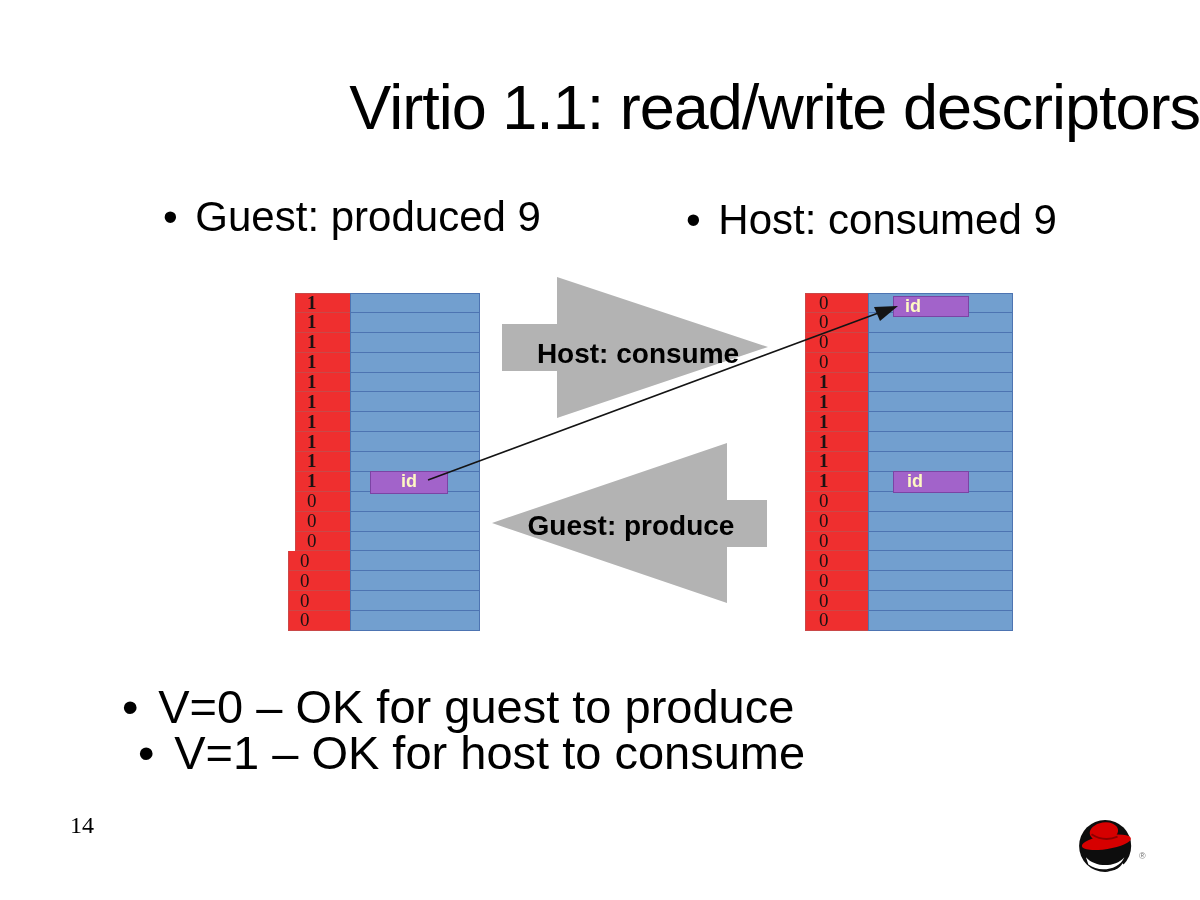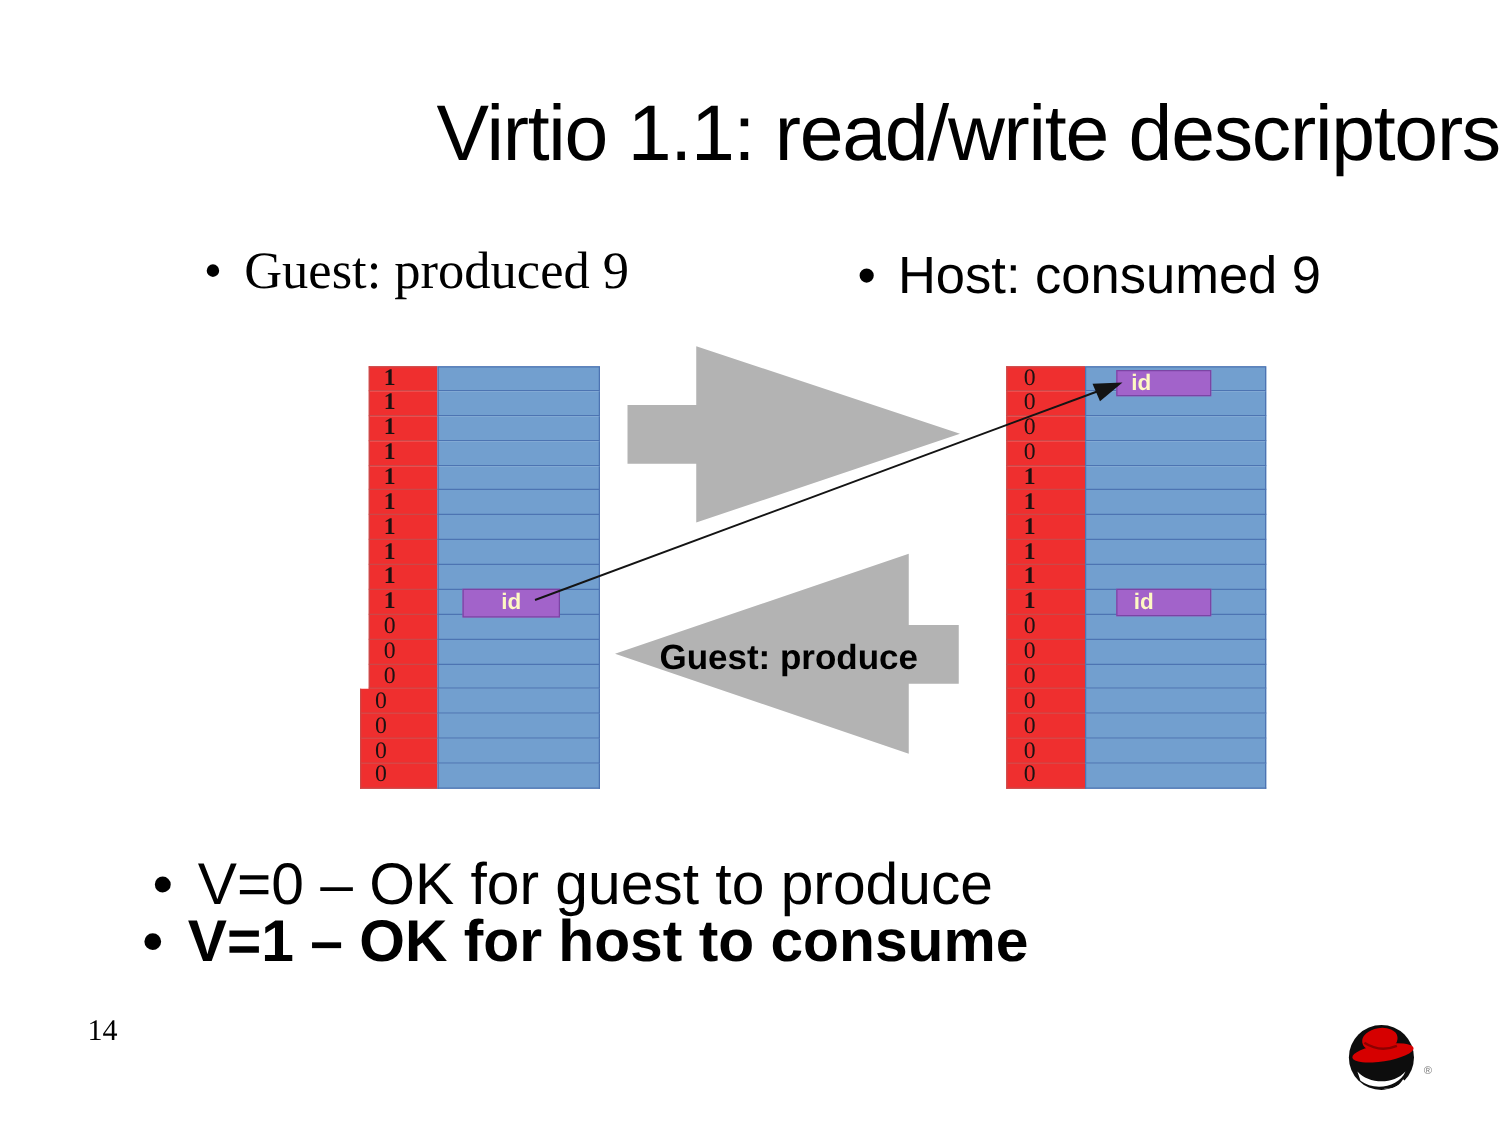--- a/index.html
+++ b/index.html
@@ -7,25 +7,25 @@
     position:relative; width:1200px; height:900px; background:#ffffff;
     font-family:"Liberation Sans", sans-serif; color:#000; overflow:hidden;
     margin:0 auto;
   }
   .title {
     position:absolute; left:0; right:0; top:74px; text-align:right;
     font-size:63px; line-height:1.05; letter-spacing:-1px;
   }
   .bullet { position:absolute; white-space:nowrap; }
   .bullet::before { content:"•"; margin-right:0.42em; }
-  .tb1 { left:163px; top:193px; font-size:42px;font-family:Liberation Serif, serif; }
+  .tb1 { left:163px; top:193px; font-size:42px; }
   .tb2 { left:686px; top:196px; font-size:42px; }
   .bb  { font-size:47px; }
   .bb1 { left:122px; top:679px; }
-  .bb2 { left:114px; top:725px;font-weight:bold; }
+  .bb2 { left:138px; top:725px; }
 
   
   .ptable { position:absolute; display:flex; flex-direction:column; z-index:1; }
   .guest-table { left:295px; top:293px; width:185px; height:338px; }
   .host-table  { left:805px; top:293px; width:208px; height:338px; }
   .trow { flex:1; display:flex; min-height:0; }
   .bit {
     width:55px; background:#ef2f2f; box-sizing:border-box;
     font-family:"Liberation Serif", serif; font-size:19px;
     color:#1b1212; display:flex; align-items:center; padding-left:11px;
@@ -223,20 +223,21 @@
   <div class="idbox" id="id-host-top">id</div>
   <div class="idbox" id="id-host-mid">id</div>
 
   <svg class="overlay" viewBox="0 0 1200 900" xmlns="http://www.w3.org/2000/svg">
     <polygon points="502,324 557,324 557,277 768,347 557,418 557,371 502,371" fill="#b3b3b3"></polygon>
     <polygon points="492,523 727,443 727,500 767,500 767,547 727,547 727,603" fill="#b3b3b3"></polygon>
     <line x1="428" y1="480" x2="881" y2="312" stroke="#141414" stroke-width="1.5"></line>
     <polygon points="898,306 874,307 880,321" fill="#141414"></polygon>
   </svg>
 
+  <div class="alabel" id="consume-label">Host: consume</div>
   <div class="alabel" id="produce-label">Guest: produce</div>
 
   <div class="bullet bb bb1">V=0 – OK for guest to produce</div>
   <div class="bullet bb bb2">V=1 – OK for host to consume</div>
 
   <div class="pagenum">14</div>
 
   <svg class="logo" viewBox="0 0 100 100" xmlns="http://www.w3.org/2000/svg">
     <circle cx="47" cy="50" r="42" fill="#0d0d0d"></circle>
     <path d="M16 68 C30 84 62 86 78 68 C70 88 38 94 20 80 Z" fill="#ffffff"></path>

